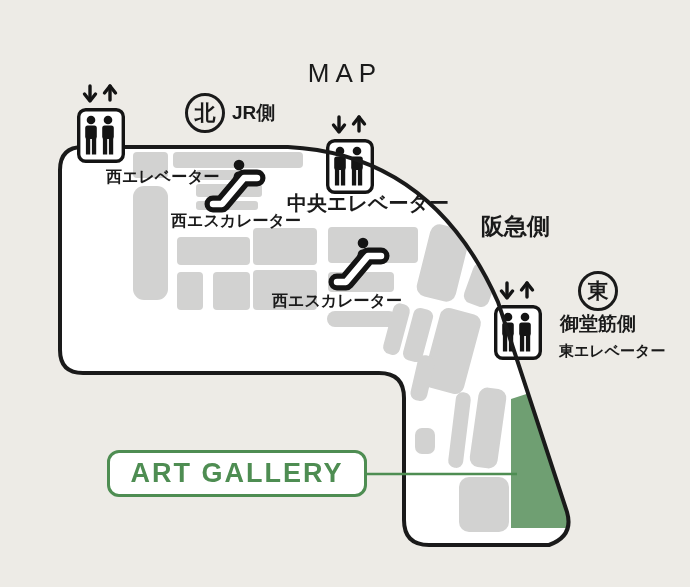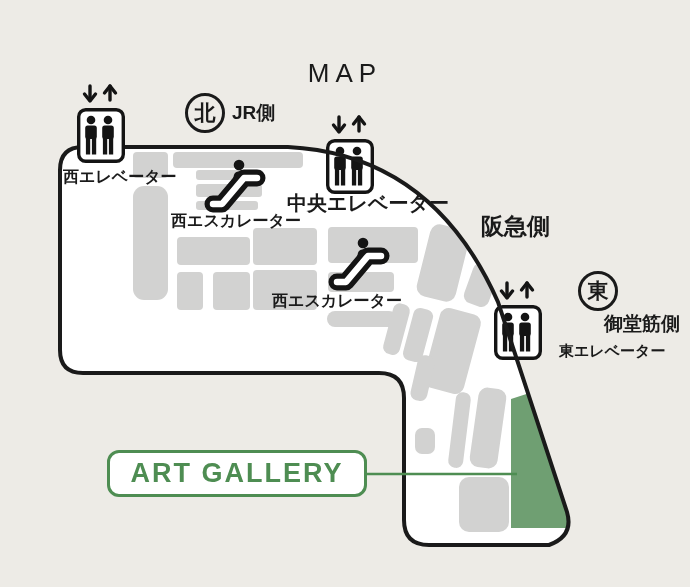--- a/index.html
+++ b/index.html
@@ -36,23 +36,23 @@
     border-radius:50%;
     background:transparent;
     display:flex;align-items:center;justify-content:center;
     font-size:21px;font-weight:700;
   }
   .compass-north{left:185px;top:93px;}
   .compass-east{left:578px;top:271px;}
 
   .lbl-jr{left:232px;top:103px;font-size:19px;text-align:right;}
   .lbl-hankyu{left:481px;top:215px;font-size:23px;}
-  .lbl-midosuji{left:560px;top:314px;font-size:19px;margin-left:44px;}
+  .lbl-midosuji{left:560px;top:314px;font-size:19px;}
   .lbl-east-elev{left:559px;top:343px;font-size:15px;}
-  .lbl-west-elev{left:63px;top:169px;font-size:16px;}
+  .lbl-west-elev{left:63px;top:169px;font-size:16px;padding-left:43px;}
   .lbl-west-esc{left:171px;top:213px;font-size:16px;}
   .lbl-central-elev{left:287px;top:193px;font-size:20px;}
   .lbl-central-esc{left:272px;top:293px;font-size:16px;}
 
   .gallery-box{
     position:absolute;
     left:107px;top:450px;
     width:260px;height:47px;
     background:#ffffff;
     border:3px solid #4e8d52;

